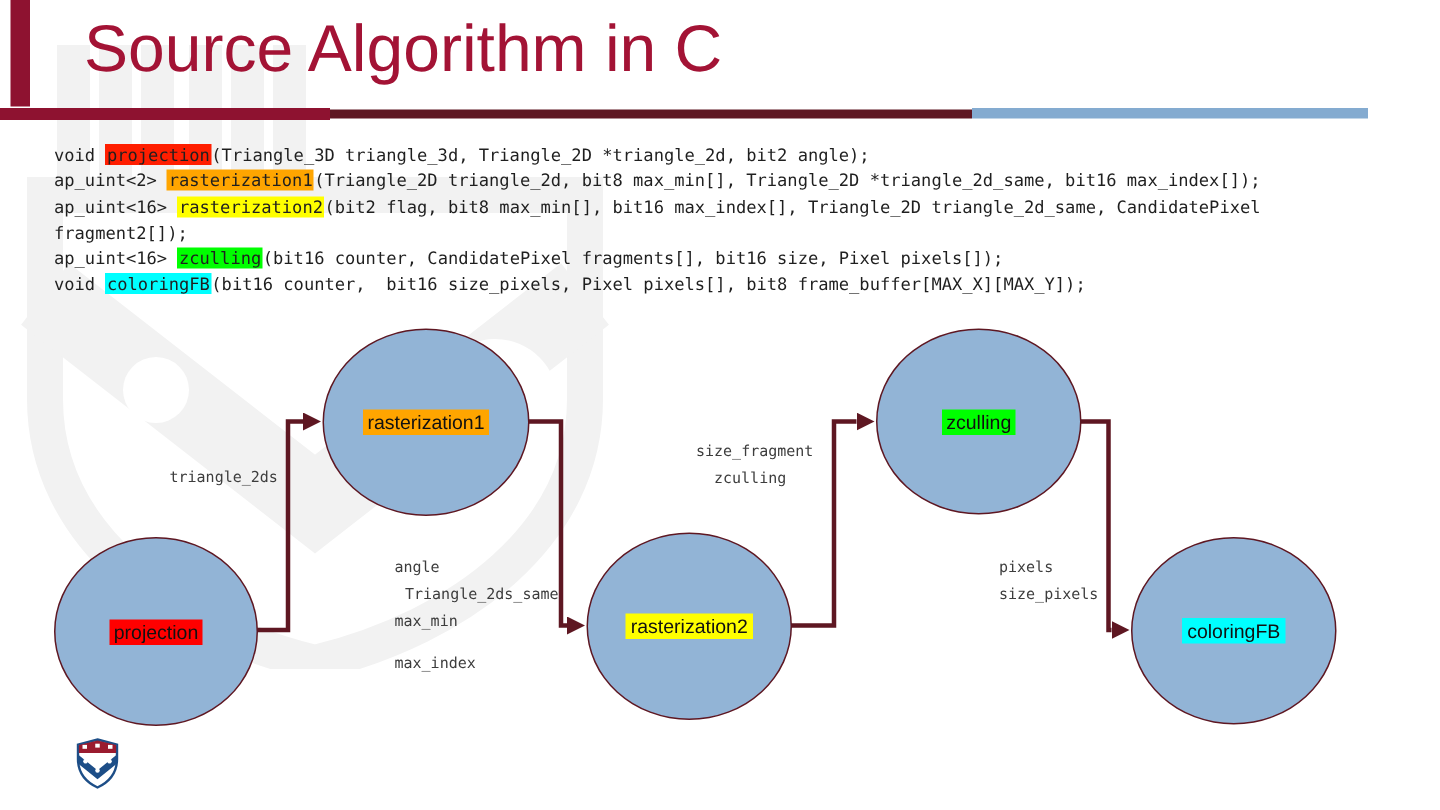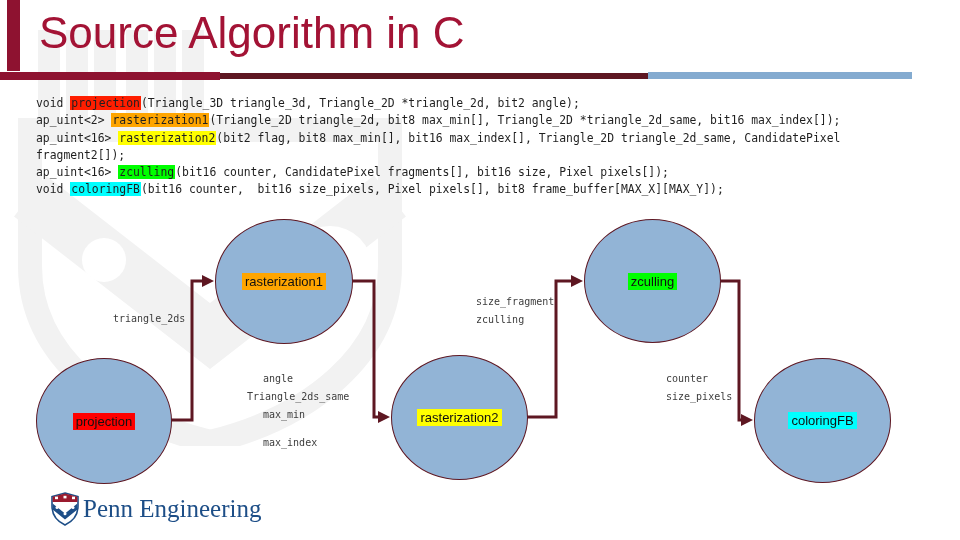--- a/index.html
+++ b/index.html
@@ -9,21 +9,21 @@
     width: 960px; height: 540px;
     background: #ffffff;
     overflow: hidden;
     font-family: "Liberation Sans", sans-serif;
   }
   .abs { position: absolute; }
 
   
   #left-accent { left: 7px; top: 0; width: 13px; height: 71px; background: #8e1230; }
   #slide-title {
-    left: 39px; top: 8px;
+    left: 56px; top: 8px;
     font-size: 44px; font-weight: 400; letter-spacing: 0px;
     color: #a31335;
     white-space: nowrap;
   }
   .rule { top: 72px; height: 7px; }
   #rule-seg1 { left: 0; width: 220px; background: #8e1230; height: 8px; }
   #rule-seg2 { left: 220px; top: 73px; width: 428px; background: #5e1722; height: 6px; }
   #rule-seg3 { left: 648px; width: 264px; background: #84abd0; height: 7px; }
 
   
@@ -58,24 +58,24 @@
 
   #connector-layer { left: 0; top: 0; width: 960px; height: 540px; pointer-events: none; }
 
   .edge-label {
     font-family: "DejaVu Sans Mono", monospace;
     font-size: 10px; line-height: 18px;
     color: #3d3d3d; white-space: pre;
   }
   #lbl-triangle-2ds { left: 113px; top: 310px; text-align: right; }
   #lbl-flag         { left: 263px; top: 370px; }
-  #lbl-tri2ds-same  { left: 247px; top: 388px; }
+  #lbl-tri2ds-same  { left: 270px; top: 388px; }
   #lbl-max-min      { left: 263px; top: 406px; }
   #lbl-max-index    { left: 263px; top: 424px; margin-top: 10px; }
-  #lbl-size-frag    { left: 476px; top: 293px; text-align: right; }
+  #lbl-size-frag    { left: 464px; top: 293px; text-align: right; }
   #lbl-fragment     { left: 476px; top: 311px; }
   #lbl-pixels       { left: 666px; top: 370px; }
   #lbl-size-pixels  { left: 666px; top: 388px; }
 
   
   #footer-logo { left: 50px; top: 492px; display: flex; align-items: flex-start; }
   #logo-text {
     font-family: "Liberation Serif", serif;
     font-size: 25px; color: #1d4e87; margin-left: 3px; margin-top: 3px;
     white-space: nowrap;
@@ -135,29 +135,28 @@
   <span class="node-label" style="background-color: rgb(0, 255, 255);">coloringFB</span>
 </div>
 
 <div id="lbl-triangle-2ds" class="abs edge-label">triangle_2ds</div>
 <div id="lbl-flag" class="abs edge-label">angle</div>
 <div id="lbl-tri2ds-same" class="abs edge-label">Triangle_2ds_same</div>
 <div id="lbl-max-min" class="abs edge-label">max_min</div>
 <div id="lbl-max-index" class="abs edge-label">max_index</div>
 <div id="lbl-size-frag" class="abs edge-label">size_fragment</div>
 <div id="lbl-fragment" class="abs edge-label">zculling</div>
-<div id="lbl-pixels" class="abs edge-label">counter</div>
+<div id="lbl-pixels" class="abs edge-label">pixels</div>
 <div id="lbl-size-pixels" class="abs edge-label">size_pixels</div>
 
 <div id="footer-logo" class="abs">
   <svg width="30" height="34" viewBox="0 0 30 34">
     <path d="M15,1 L28,4.5 V14 C28,24 22.5,29.5 15,33 C7.5,29.5 2,24 2,14 V4.5 Z" fill="#ffffff" stroke="#1d4e87" stroke-width="1.6"></path>
     <path d="M2.6,4.7 L15,1.6 L27.4,4.7 V10 H2.6 Z" fill="#9a1b2f"></path>
     <rect x="5" y="4.6" width="3" height="2.6" fill="#ffffff"></rect>
     <rect x="13.5" y="3.8" width="3" height="2.6" fill="#ffffff"></rect>
     <rect x="22" y="4.6" width="3" height="2.6" fill="#ffffff"></rect>
     <path d="M2.6,11.5 L15,21.5 L27.4,11.5 V17.5 L15,27.5 L2.6,17.5 Z" fill="#1d4e87"></path>
     <circle cx="7" cy="15.5" r="1.5" fill="#ffffff"></circle>
     <circle cx="15" cy="21.7" r="1.5" fill="#ffffff"></circle>
     <circle cx="23" cy="15.5" r="1.5" fill="#ffffff"></circle>
   </svg>
-  <span id="logo-text">Penn Engineering</span>
 </div>
 
 </body></html>

